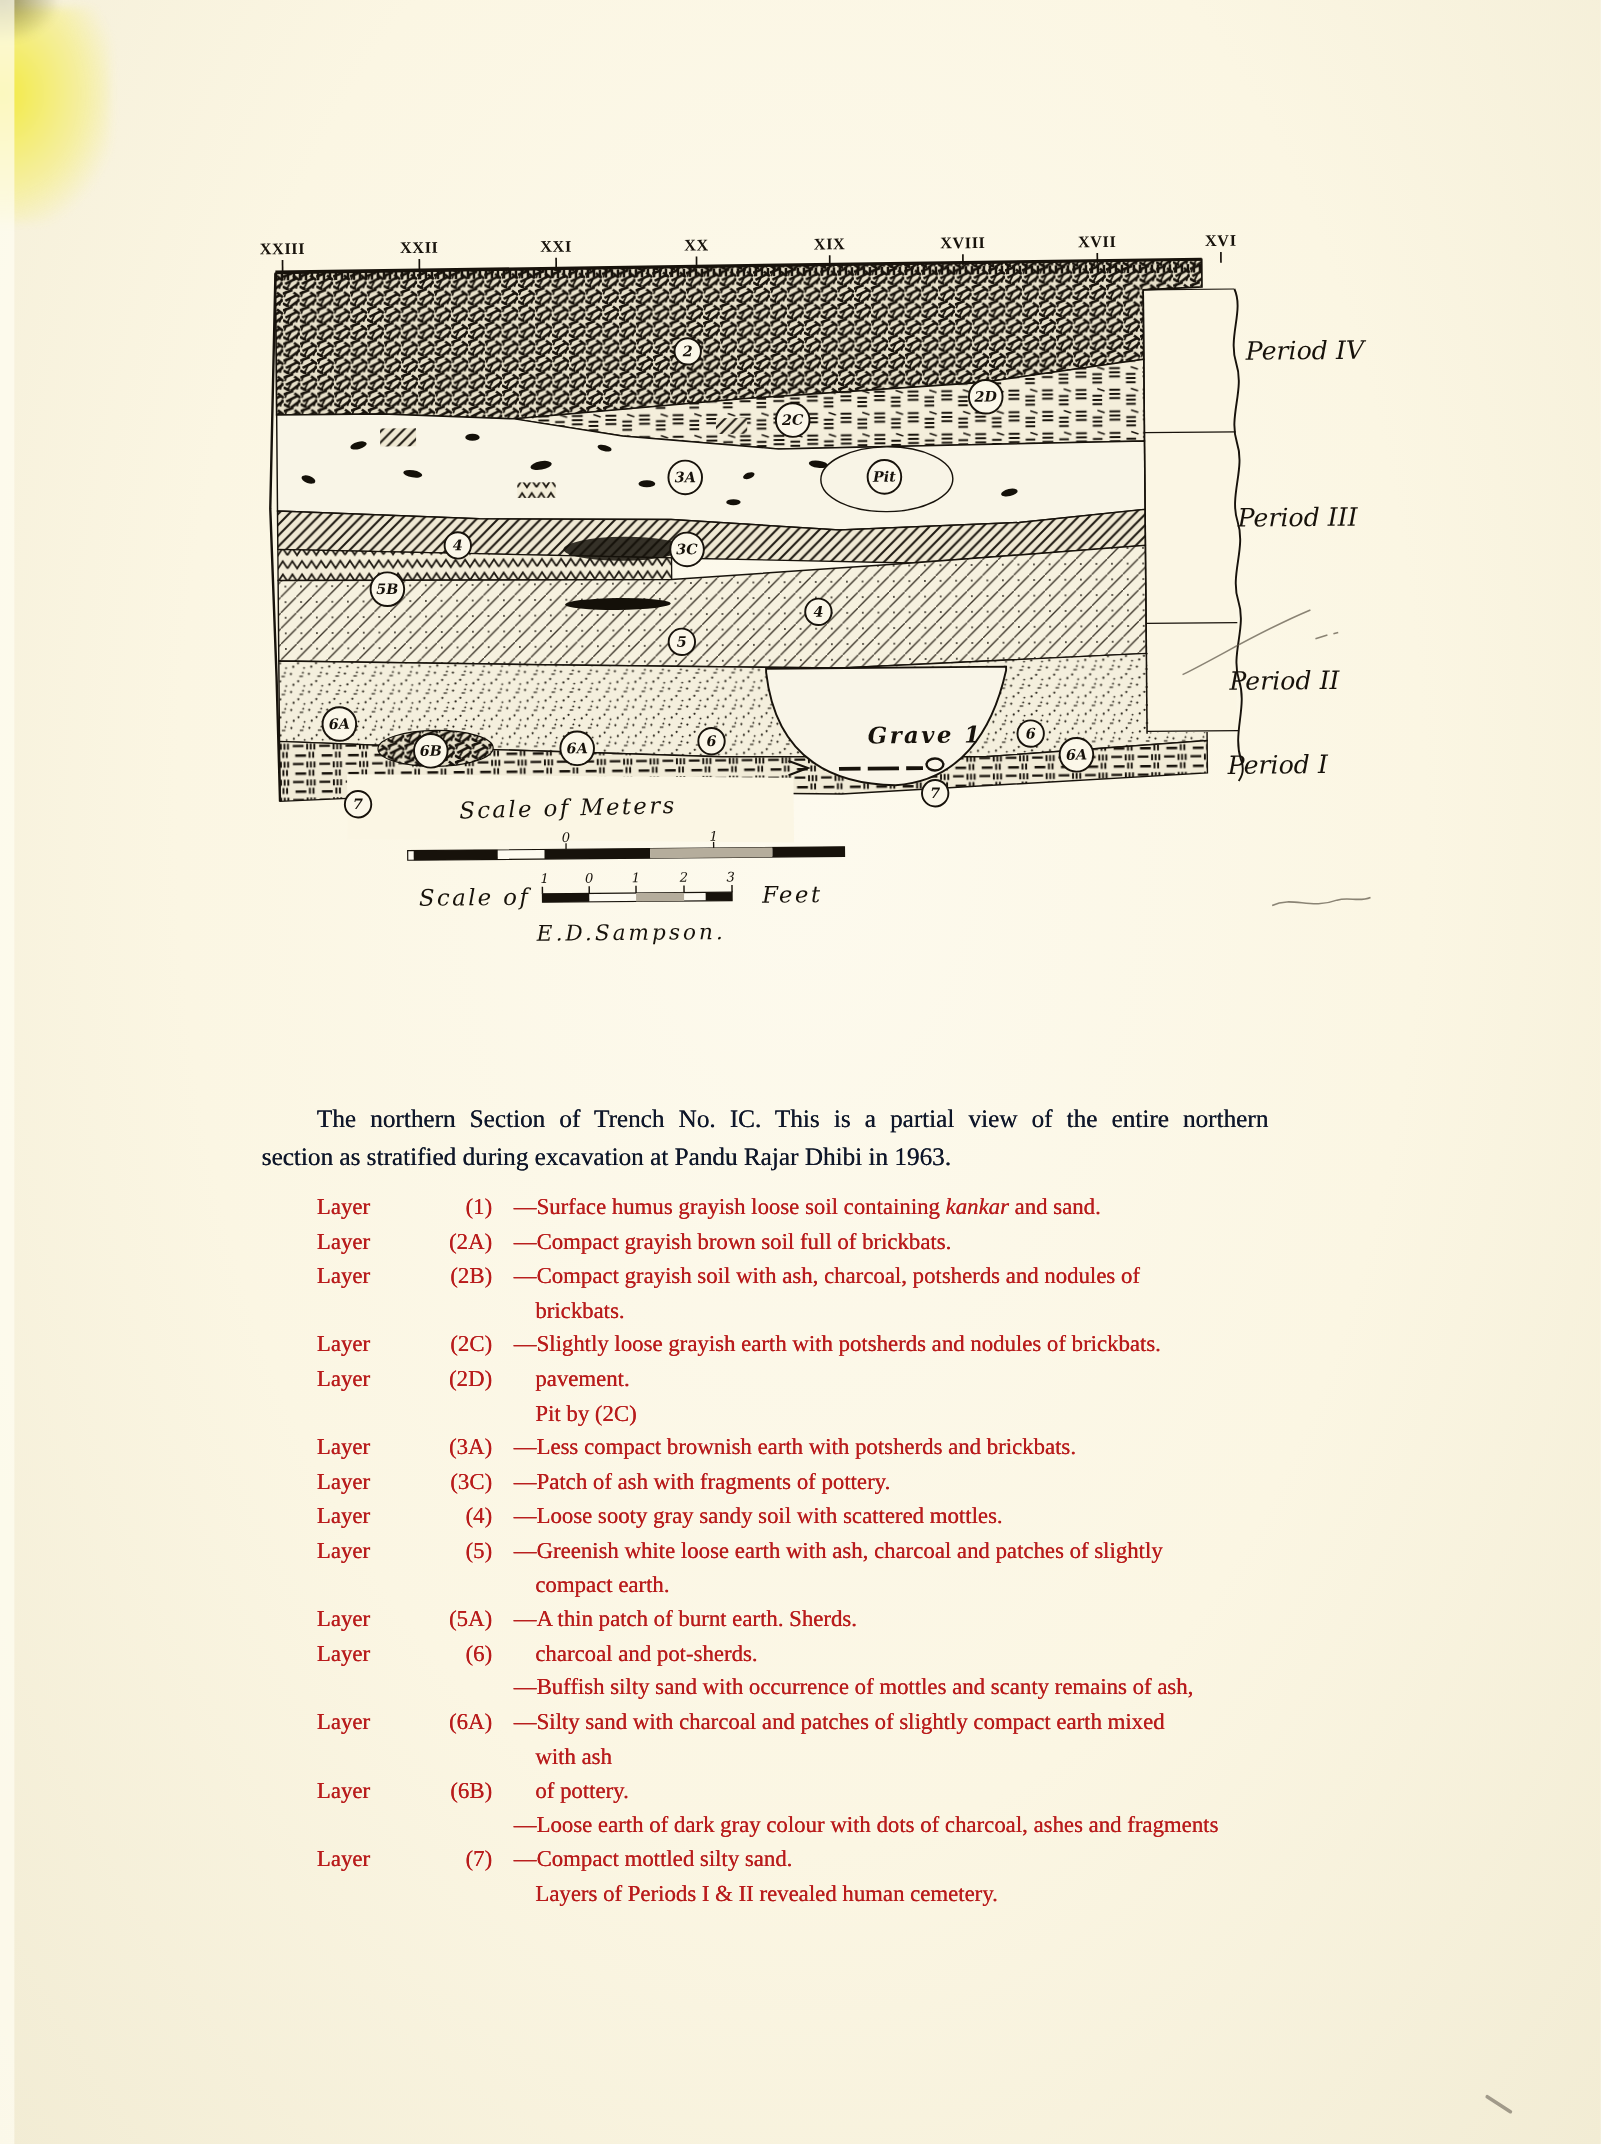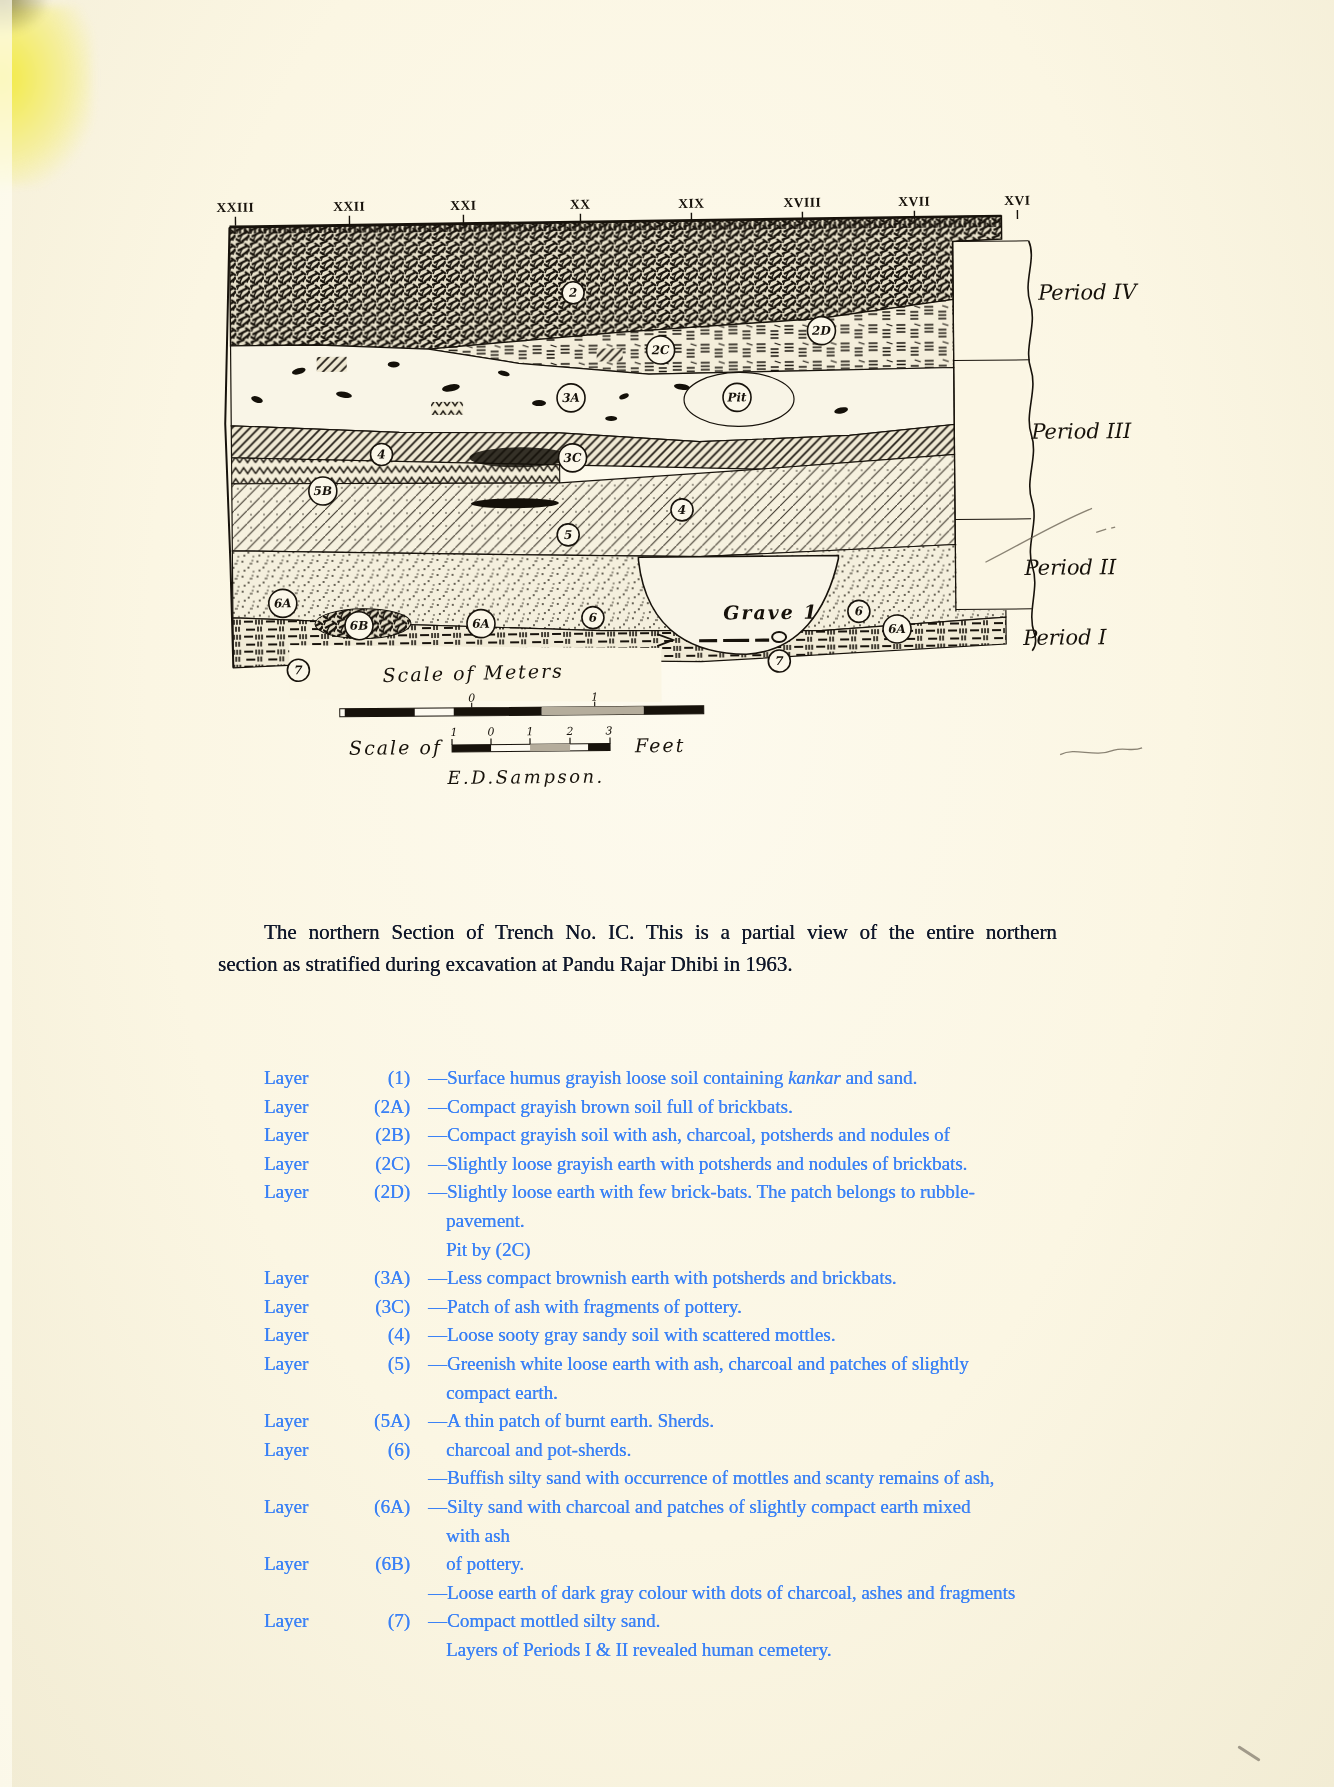--- a/index.html
+++ b/index.html
@@ -25,21 +25,21 @@
   .seclab{font-size:12px;font-style:italic;font-weight:bold;font-family:"DejaVu Serif", serif;}
   .grave{font-size:19px;font-style:italic;font-weight:bold;font-family:"DejaVu Serif", serif;letter-spacing:2px;}
   .scale-t{font-size:19px;font-style:italic;font-family:"DejaVu Serif", serif;letter-spacing:2px;}
   .scale-s{font-size:11px;font-style:italic;font-family:"DejaVu Serif", serif;}
   .sig{font-size:18px;font-style:italic;font-family:"DejaVu Serif", serif;letter-spacing:2.5px;}
   
   .caption{position:absolute;left:218px;top:916px;width:946px;font-size:21px;line-height:32px;
     color:#0f172a;text-shadow:.25px 0 0 currentColor;}
   .caption .l1{text-indent:46px;word-spacing:6.5px;}
   
-  .legend{position:absolute;left:0;top:1064px;width:1334px;font-size:19px;color:#3b82f6;
+  .legend{position:absolute;left:0;top:993px;width:1334px;font-size:19px;color:#b91c1c;
     text-shadow:.25px 0 0 currentColor;}
   .lrow{display:flex;align-items:flex-start;padding-left:264px;line-height:28.6px;}
   .lw{width:90px;flex:0 0 auto;}
   .ln{width:56px;flex:0 0 auto;text-align:right;}
   .ld{flex:1 1 auto;margin-left:18px;}
   .dline{display:block;}
   .dline.cont{padding-left:18px;}
 </style>
 </head>
 <body>
@@ -272,34 +272,34 @@
       <span class="ln">(2A)</span>
       <span class="ld">
         <span class="dline"><span>—Compact grayish brown soil full of brickbats.</span></span>
       </span>
     </div>
     <div class="lrow">
       <span class="lw">Layer</span>
       <span class="ln">(2B)</span>
       <span class="ld">
         <span class="dline"><span>—Compact grayish soil with ash, charcoal, potsherds and nodules of</span></span>
+        <span class="dline cont"><span>brickbats.</span></span>
       </span>
     </div>
     <div class="lrow">
       <span class="lw">Layer</span>
       <span class="ln">(2C)</span>
       <span class="ld">
         <span class="dline"><span>—Slightly loose grayish earth with potsherds and nodules of brickbats.</span></span>
       </span>
     </div>
     <div class="lrow">
       <span class="lw">Layer</span>
       <span class="ln">(2D)</span>
       <span class="ld">
-        <span class="dline"><span>—Slightly loose earth with few brick-bats.  The patch belongs to rubble-</span></span>
         <span class="dline cont"><span>pavement.</span></span>
         <span class="dline cont"><span>Pit by (2C)</span></span>
       </span>
     </div>
     <div class="lrow">
       <span class="lw">Layer</span>
       <span class="ln">(3A)</span>
       <span class="ld">
         <span class="dline"><span>—Less compact brownish earth with potsherds and brickbats.</span></span>
       </span>

